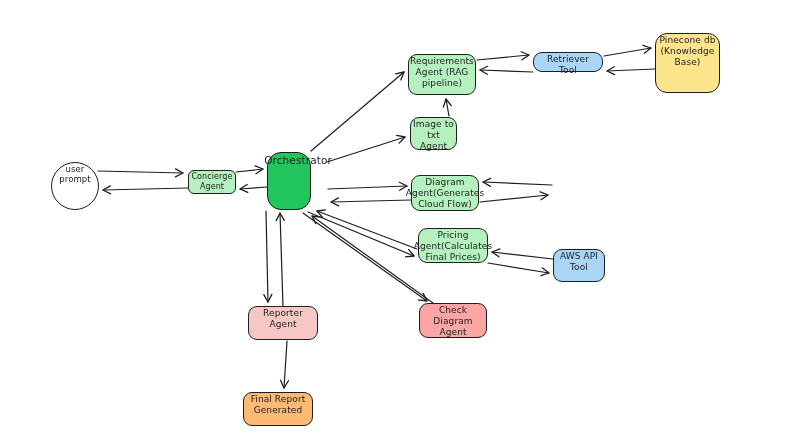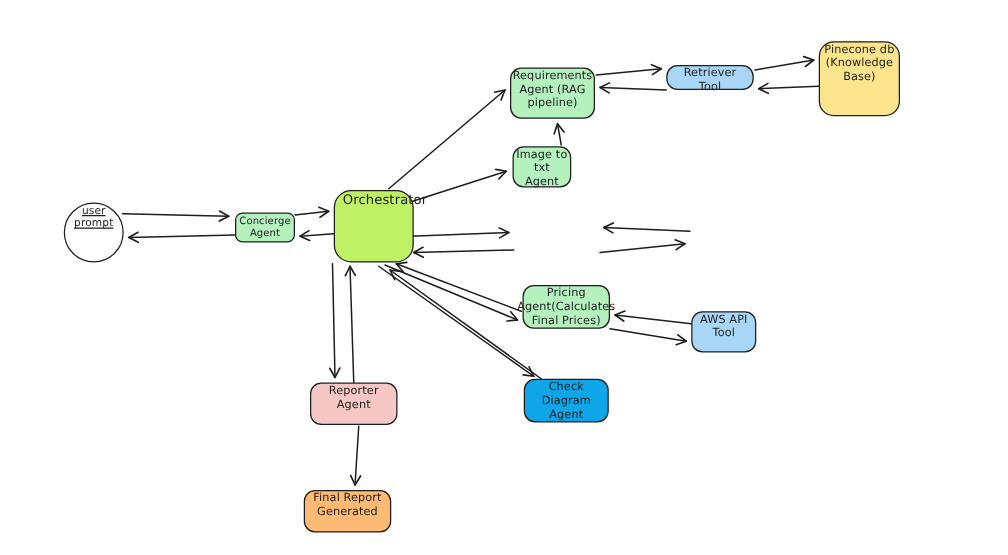--- a/index.html
+++ b/index.html
@@ -33,21 +33,21 @@
     line-height: 1.22;
     color: #1e1e1e;
     white-space: pre-line;
     padding: 1px 2px;
     letter-spacing: 0.1px;
   }
   .node--ellipse { border-radius: 50%; }
   .node--orchestrator { font-size: 10.5px; border-radius: 14px; }
   .node--pinecone-db { border-radius: 12px; }
   .node--concierge-agent { font-size: 8px; border-radius: 6px; }
-  .node--user-prompt { font-size: 8.5px; text-decoration: underline; }
+  .node--user-prompt { font-size: 8.5px; }
 </style>
 </head>
 <body>
 
 <div id="canvas" style="background: rgb(255, 255, 255);">
     <svg id="edges-layer" width="806" height="444">
       <defs>
         <marker id="arrowhead" markerWidth="12" markerHeight="12" refX="9" refY="5" orient="auto" markerUnits="userSpaceOnUse">
           <path d="M1.5,1 L9,5 L1.5,9" fill="none" stroke="#1e1e1e" stroke-width="1.3" stroke-linecap="round" stroke-linejoin="round"></path>
         </marker>
@@ -74,34 +74,37 @@
       <line x1="303" y1="213" x2="427" y2="301" stroke="#1e1e1e" stroke-width="1.2" stroke-linecap="round" marker-end="url(#arrowhead)"></line>
       <line x1="433" y1="303" x2="312" y2="216" stroke="#1e1e1e" stroke-width="1.2" stroke-linecap="round" marker-end="url(#arrowhead)"></line>
       <line x1="266" y1="211" x2="268" y2="302" stroke="#1e1e1e" stroke-width="1.2" stroke-linecap="round" marker-end="url(#arrowhead)"></line>
       <line x1="283" y1="306" x2="280" y2="213" stroke="#1e1e1e" stroke-width="1.2" stroke-linecap="round" marker-end="url(#arrowhead)"></line>
       <line x1="287" y1="341" x2="284" y2="388" stroke="#1e1e1e" stroke-width="1.2" stroke-linecap="round" marker-end="url(#arrowhead)"></line>
     </svg>
     <div class="node node--user-prompt node--ellipse" style="left: 51px; top: 162px; width: 48px; height: 48px; background: rgb(255, 255, 255);"><span>user
 prompt</span></div>
     <div class="node node--concierge-agent" style="left: 188px; top: 170px; width: 48px; height: 24px; background: rgb(181, 240, 191);"><span>Concierge
 Agent</span></div>
-    <div class="node node--orchestrator" style="left: 267px; top: 152px; width: 64px; height: 58px; background: #bef264; padding-left: 20px;"><span>Orchestrator</span></div>
+    <div class="node node--orchestrator" style="left: 267px; top: 152px; width: 44px; height: 58px; background: #22c55e; padding-left: 20px;"><span>Orchestrator</span></div>
     <div class="node node--requirements-agent" style="left: 408px; top: 54px; width: 68px; height: 41px; background: rgb(181, 240, 191);"><span>Requirements
 Agent (RAG
 pipeline)</span></div>
     <div class="node node--retriever-tool" style="left: 533px; top: 52px; width: 70px; height: 20px; background: rgb(169, 214, 246);"><span>Retriever
 Tool</span></div>
     <div class="node node--pinecone-db" style="left: 655px; top: 33px; width: 65px; height: 60px; background: rgb(251, 228, 140);"><span>Pinecone db
 (Knowledge
 Base)</span></div>
     <div class="node node--image-to-txt-agent" style="left: 410px; top: 117px; width: 47px; height: 33px; background: rgb(181, 240, 191);"><span>Image to txt
 Agent</span></div>
+    <div class="node node--diagram-agent" style="left: 411px; top: 175px; width: 68px; height: 36px; background: rgb(181, 240, 191);"><span>Diagram
+Agent(Generates
+Cloud Flow)</span></div>
     <div class="node node--pricing-agent" style="left: 418px; top: 228px; width: 70px; height: 35px; background: rgb(181, 240, 191);"><span>Pricing
 Agent(Calculates
 Final Prices)</span></div>
     <div class="node node--aws-api-tool" style="left: 553px; top: 249px; width: 52px; height: 33px; background: rgb(169, 214, 246);"><span>AWS API Tool</span></div>
-    <div class="node node--check-diagram-agent" style="left: 419px; top: 303px; width: 68px; height: 35px; background: #0ea5e9;"><span>Check Diagram
+    <div class="node node--check-diagram-agent" style="left: 419px; top: 303px; width: 68px; height: 35px; background: #fca5a5;"><span>Check Diagram
 Agent</span></div>
     <div class="node node--reporter-agent" style="left: 248px; top: 306px; width: 70px; height: 34px; background: rgb(246, 200, 197);"><span>Reporter
 Agent</span></div>
     <div class="node node--final-report-generated" style="left: 243px; top: 392px; width: 70px; height: 34px; background: #fdba74;"><span>Final Report
 Generated</span></div>
   </div>
 
 </body></html>

